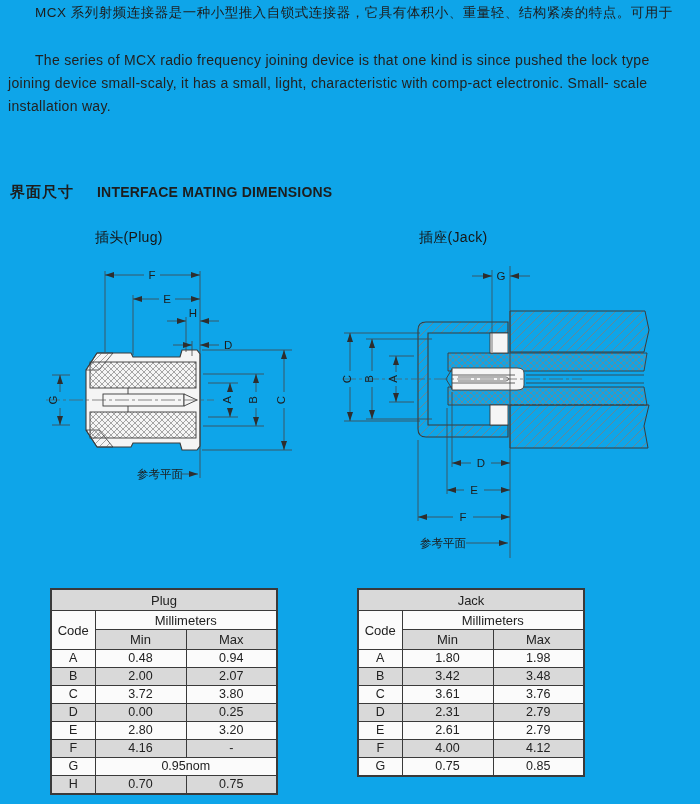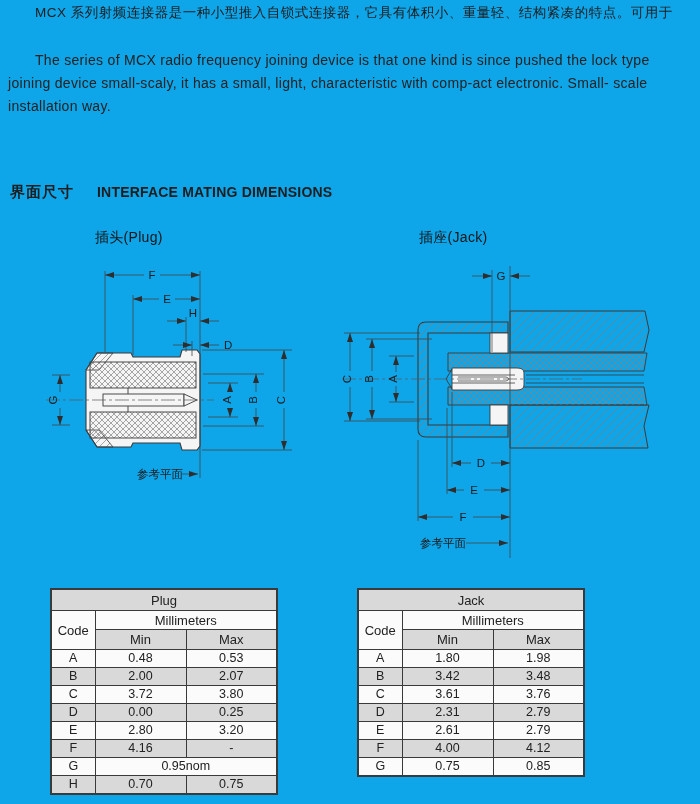--- a/index.html
+++ b/index.html
@@ -254,21 +254,21 @@
       <td rowspan="2" class="code-h">Code</td>
       <td colspan="2">Millimeters</td>
     </tr>
     <tr class="t-minmax row-g">
       <td>Min</td>
       <td>Max</td>
     </tr>
     <tr class="row-w">
       <td>A</td>
       <td>0.48</td>
-      <td>0.53</td>
+      <td>0.94</td>
     </tr>
     <tr class="row-g">
       <td>B</td>
       <td>2.00</td>
       <td>2.07</td>
     </tr>
     <tr class="row-w">
       <td>C</td>
       <td>3.72</td>
       <td>3.80</td>

